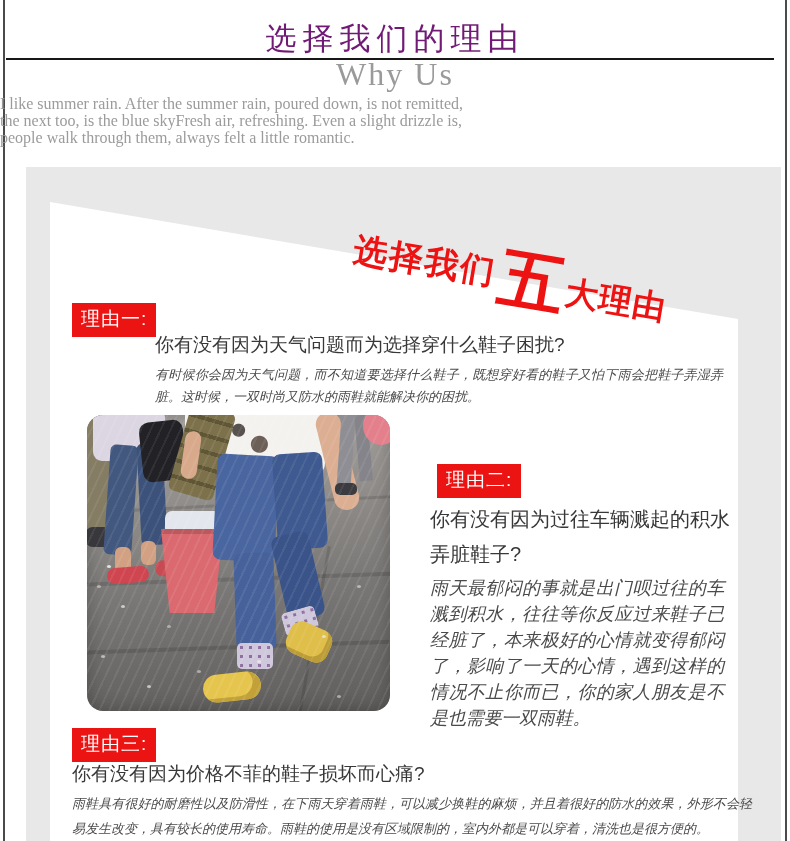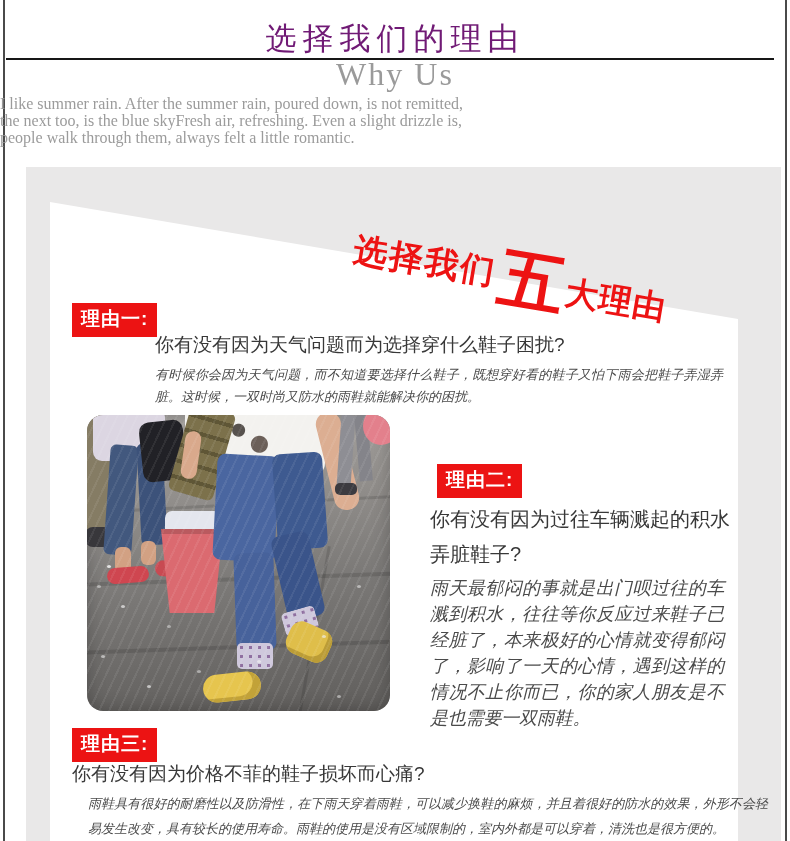--- a/index.html
+++ b/index.html
@@ -41,34 +41,34 @@
     position:absolute;left:358px;top:224px;display:flex;align-items:flex-end;
     transform:rotate(9.5deg);transform-origin:left top;color:#ed1313;font-weight:bold;
     white-space:nowrap;
   }
   .banner .sm{font-size:34px;letter-spacing:2px;margin-bottom:5px;}
   .banner .big{font-size:66px;line-height:0.85;margin:0 2px -2px 4px;}
   .banner .sm2{font-size:33px;letter-spacing:1px;margin-bottom:-2px;}
 
   
   .badge{
-    position:absolute;background:#ec1313;color:#ffffff;font-size:19px;font-weight:bold;
+    position:absolute;background:#ec1313;color:#ffffff;font-size:19px;font-weight:normal;
     padding:3px 9px 5px 9px;letter-spacing:1px;
   }
   .badge1{left:72px;top:303px;}
   .badge2{left:437px;top:464px;}
   .badge3{left:72px;top:728px;}
   .heading{position:absolute;color:#383838;font-weight:500;}
   .heading1{left:155px;top:332px;font-size:19px;}
   .heading2{left:430px;top:502px;font-size:20px;width:318px;line-height:35px;}
   .heading3{left:72px;top:761px;font-size:19px;}
   .body-text{position:absolute;color:#4a4a4a;text-align:justify;font-style:italic;}
   .body1{left:155px;top:364px;width:568px;font-size:13px;line-height:22px;}
   .body2{left:430px;top:575px;width:294px;font-size:18px;line-height:26px;letter-spacing:-0.2px;}
-  .body3{left:72px;top:791px;width:680px;font-size:13px;line-height:25px;margin-left:16px;}
+  .body3{left:72px;top:791px;width:680px;font-size:13px;line-height:25px;}
 
   
   .photo{
     position:absolute;left:87px;top:415px;width:303px;height:296px;border-radius:16px;overflow:hidden;
     background:linear-gradient(175deg,#a8a5a2 0%,#908d8a 30%,#7a7876 58%,#605e5c 100%);
     box-shadow:inset 0 0 18px rgba(0,0,0,.25);
   }
   .photo *{position:absolute;}
   .ph-band{left:-10px;width:330px;background:rgba(0,0,0,.12);}
   .ph-rain{left:0;top:0;width:100%;height:100%;

